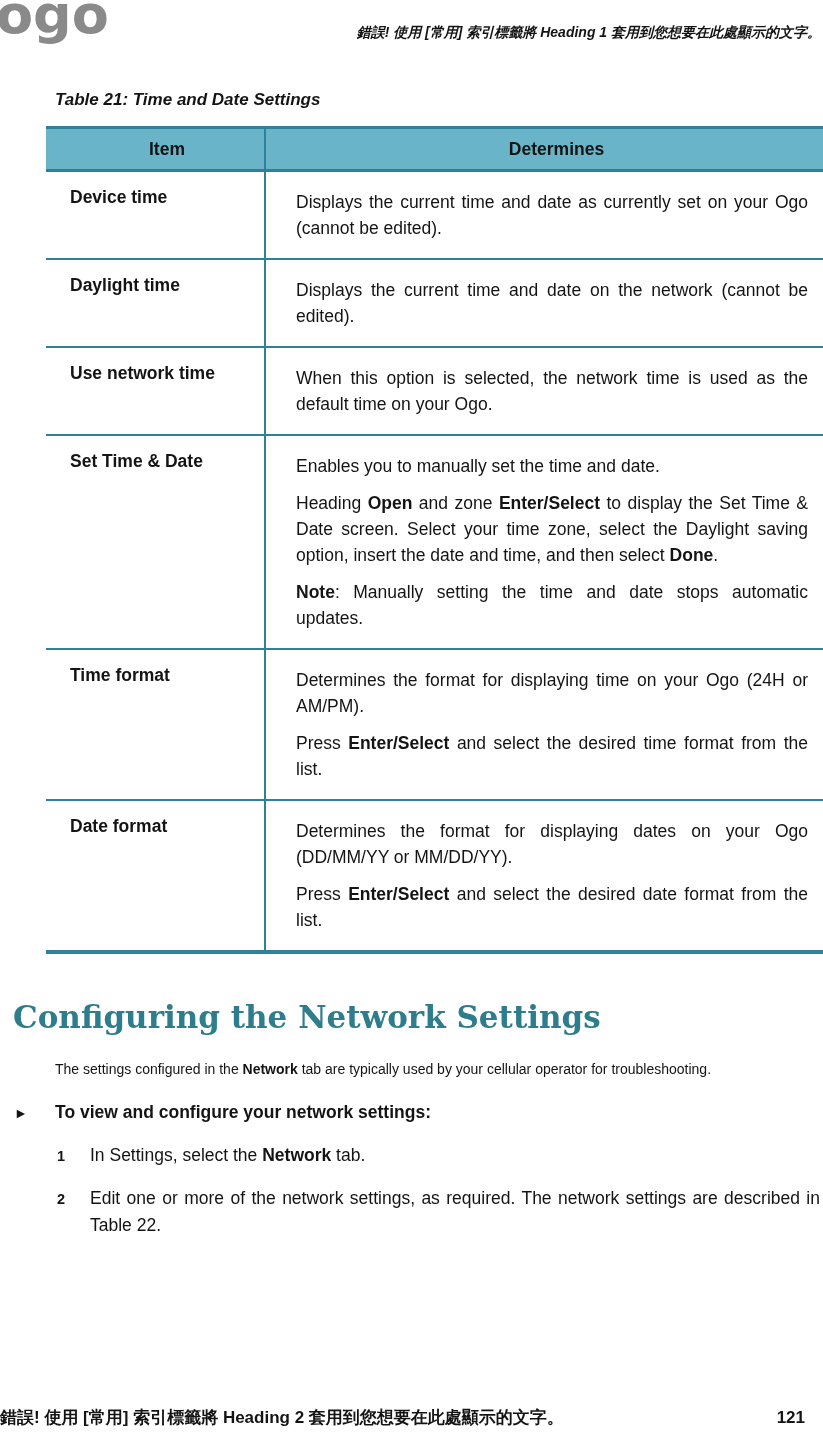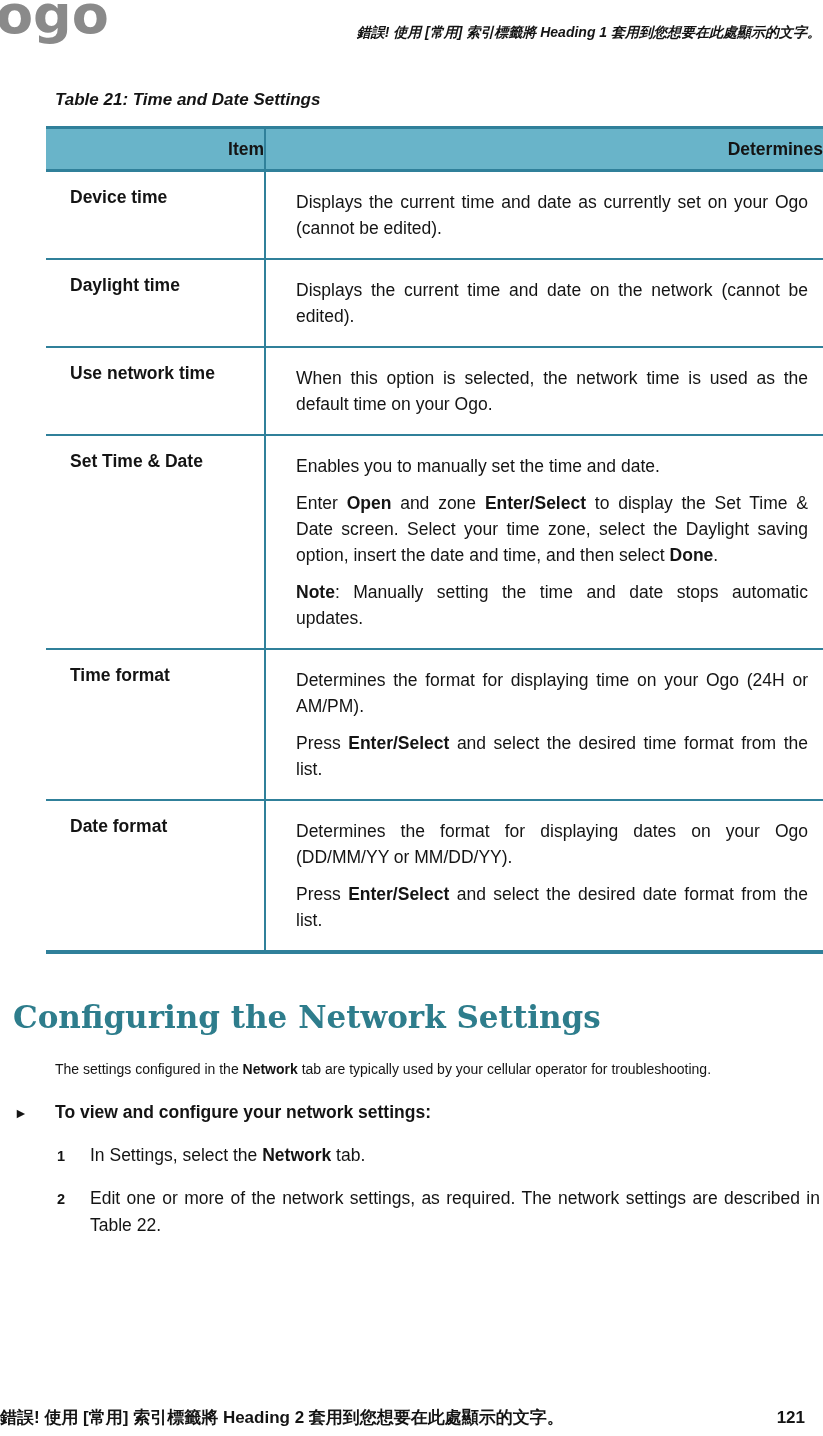--- a/index.html
+++ b/index.html
@@ -40,21 +40,21 @@
   
   table.settings{
     border-collapse:collapse;table-layout:fixed;
     margin-left:46px;width:777px;
     border-top:3px solid var(--table-border);
     border-bottom:4px solid var(--table-border);
   }
   table.settings th{
     background:var(--header-bg);
     border-bottom:3px solid var(--table-border);
-    font-size:17.5px;font-weight:bold;text-align:right;
+    font-size:17.5px;font-weight:bold;text-align:center;
     padding:9px 0 9px 24px;line-height:22px;
   }
   th.item-th{
     width:219px;border-right:2px solid var(--table-border);
     background:
       linear-gradient(var(--header-line),var(--header-line)) calc(100% - 11px) 0/1px 100% no-repeat,
       var(--header-bg);
   }
   th.desc-th{
     background:
@@ -151,21 +151,21 @@
     <td class="item-cell"><span>Use network time</span></td>
     <td class="description-cell">
           <p class="cell-para"><span>When this option is selected, the network time is used as the default time on your Ogo.</span></p>
         </td>
   </tr>
 
   <tr>
     <td class="item-cell"><span>Set Time &amp; Date</span></td>
     <td class="description-cell">
           <p class="cell-para"><span>Enables you to manually set the time and date.</span></p>
-          <p class="cell-para"><span>Enter </span><span class="b">Open</span><span> and zone </span><span class="b">Enter/Select</span><span> to display the Set Time &amp; Date screen. Select your time zone, select the Daylight saving option, insert the date and time, and then select </span><span class="b">Done</span><span>.</span></p>
+          <p class="cell-para"><span>Heading </span><span class="b">Open</span><span> and zone </span><span class="b">Enter/Select</span><span> to display the Set Time &amp; Date screen. Select your time zone, select the Daylight saving option, insert the date and time, and then select </span><span class="b">Done</span><span>.</span></p>
           <p class="cell-para"><span class="b">Note</span><span>: Manually setting the time and date stops automatic updates.</span></p>
         </td>
   </tr>
 
   <tr>
     <td class="item-cell"><span>Time format</span></td>
     <td class="description-cell">
           <p class="cell-para"><span>Determines the format for displaying time on your Ogo (24H or AM/PM).</span></p>
           <p class="cell-para"><span>Press </span><span class="b">Enter/Select</span><span> and select the desired time format from the list.</span></p>
         </td>

